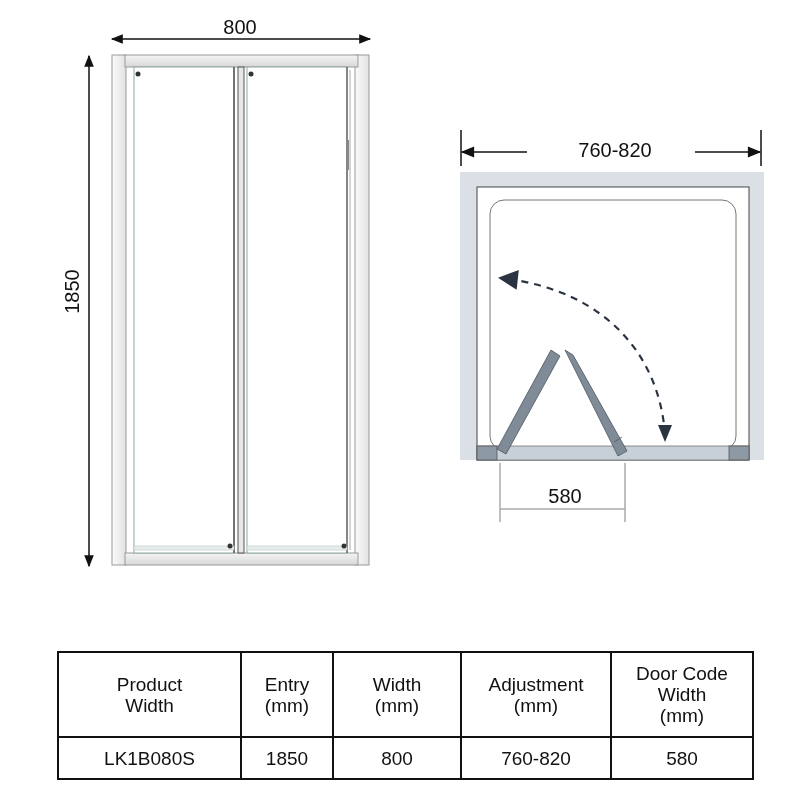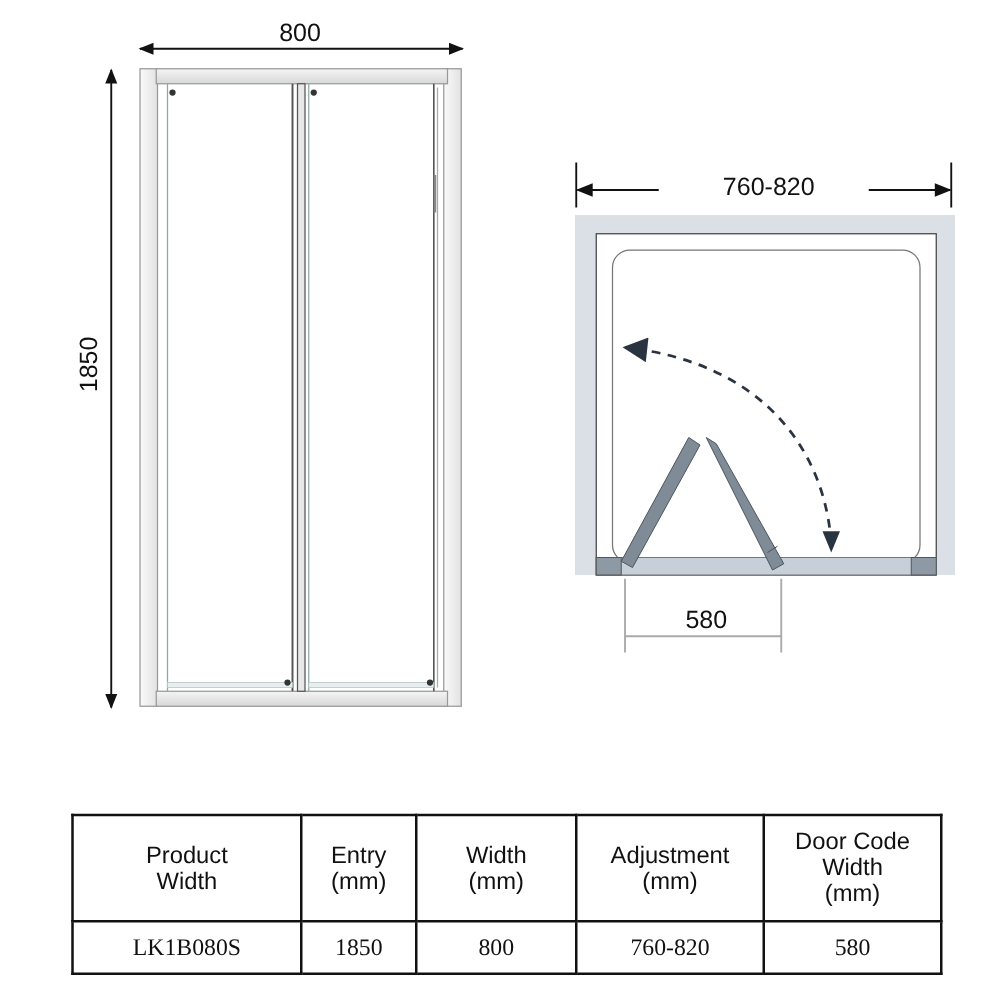--- a/index.html
+++ b/index.html
@@ -4,21 +4,21 @@
 <style>
   html, body { margin: 0; padding: 0; background: #ffffff; }
   body { width: 800px; height: 800px; position: relative; overflow: hidden;
          font-family: "Liberation Sans", "DejaVu Sans", sans-serif; color: #111; }
   .abs { position: absolute; }
   .spec-table { position: absolute; left: 57px; top: 651px; width: 695px;
                 border-collapse: collapse; table-layout: fixed; }
   .spec-table th, .spec-table td { border: 2px solid #111; text-align: center;
                 font-weight: normal; font-size: 19px; line-height: 21px; color: #111; padding: 0; }
   .spec-table th { height: 83px; vertical-align: middle; }
-  .spec-table td { height: 40px; font-family: Liberation Serif, serif; }
+  .spec-table td { height: 40px; }
   .hdr-line { display: block; }
 </style>
 </head>
 <body>
 
 <svg class="abs" style="left:0;top:0" width="440" height="600" viewBox="0 0 440 600">
   <defs>
     <marker id="ah" viewBox="0 0 10 10" refX="9" refY="5" markerWidth="12" markerHeight="8" orient="auto-start-reverse">
       <path d="M0,1 L10,5 L0,9 z" fill="#111"></path>
     </marker>

